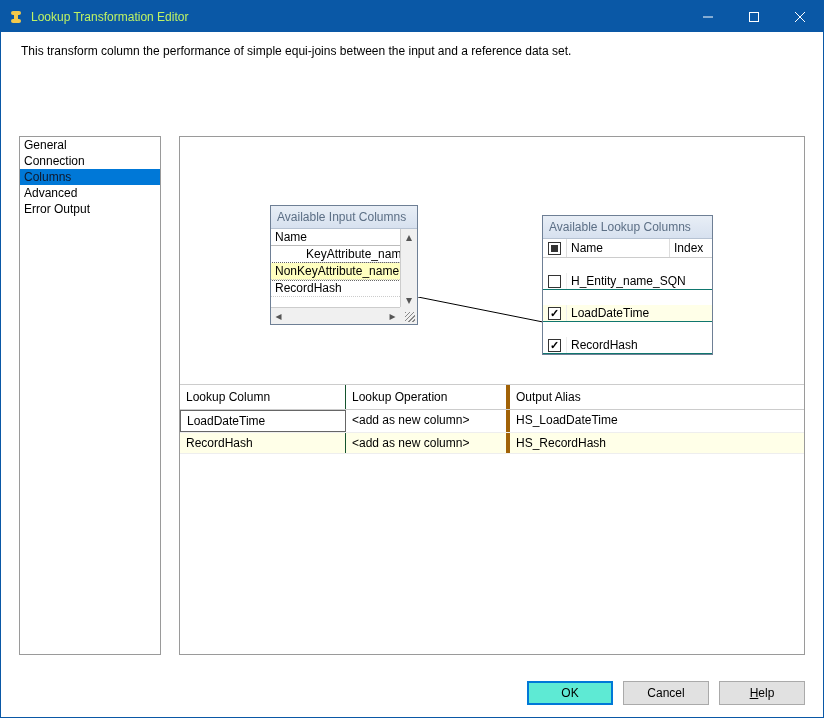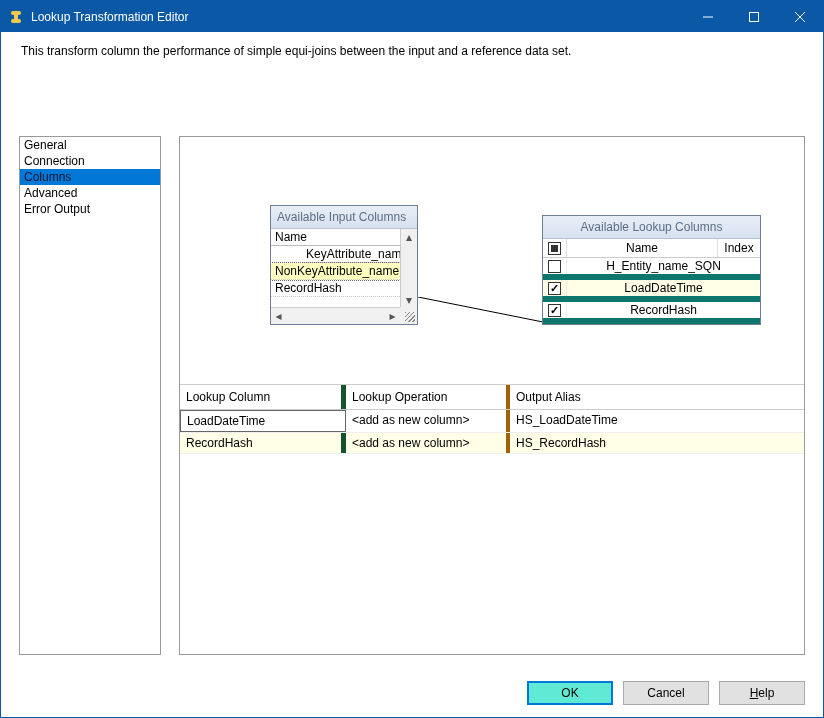--- a/index.html
+++ b/index.html
@@ -1,18 +1,18 @@
 <!DOCTYPE html>
 <html><head>
 <meta charset="utf-8">
 <style>
   * { box-sizing: border-box; margin: 0; padding: 0; font-family: "Segoe UI", Tahoma, sans-serif; font-size: 12px; }
   html, body { width: 824px; height: 718px; background: #fff; }
   .window { width: 824px; height: 718px; border: 1px solid #0a58a6; display: flex; flex-direction: column; }
-  .titlebar { height: 31px; background: #0a58a6; display: flex; align-items: center; color: #ffffff; }
+  .titlebar { height: 31px; background: #0a58a6; display: flex; align-items: center; color: #bef264; }
   .titlebar-icon { width: 18px; height: 18px; margin: 0 6px; display:flex; align-items:center; justify-content:center;}
   .titlebar-text { flex: 1; font-size: 12px; }
   .titlebar-btns { display: flex; height: 100%; }
   .tbtn { width: 46px; height: 31px; display:flex; align-items:center; justify-content:center; color:#fff; }
   .tbtn svg { stroke:#fff; }
   .desc { padding: 12px 20px 0 20px; height: 52px; color: #000; }
   .body { flex:1; display:flex; padding: 0 18px 14px 18px; gap: 18px; margin-top: 52px;}
   .sidebar { width: 142px; border: 1px solid #9a9a9a; padding: 0 0; }
   .side-item { padding: 1px 4px; cursor:pointer; }
   .side-item.selected { background: #0078d7; color:#0f172a; }
@@ -23,40 +23,40 @@
   .input-panel { left:90px; top:68px; width:148px; }
   .input-list { height: 95px; overflow:hidden; position:relative; }
   .input-list-row { padding:1px 4px; border-bottom:1px dotted #ccc; white-space:nowrap; overflow:hidden; }
   .input-list-row.selected { background:#ffffc0; outline:1px dotted #666; }
   .scroll-v { position:absolute; right:0; top:0; width:17px; height:calc(100% - 17px); background:#f0f0f0; border-left:1px solid #ccc; display:flex; flex-direction:column; justify-content:space-between; align-items:center;}
   .scroll-h { position:absolute; left:0; bottom:0; right:0; height:17px; background:#f0f0f0; border-top:1px solid #ccc; display:flex; justify-content:space-between; align-items:center;}
   .sbtn { width:15px; height:15px; display:flex; align-items:center; justify-content:center; color:#555;}
   .resize-grip { position:absolute; right:0; bottom:0; width:17px; height:17px; background:#f0f0f0;}
   .resize-grip::after { content:''; position:absolute; right:2px; bottom:2px; width:10px; height:10px; 
     background-image: repeating-linear-gradient(135deg, #888 0, #888 1px, transparent 1px, transparent 3px);}
-  .lookup-panel { left:362px; top:78px; width:219px;text-align:center; }
+  .lookup-panel { left:362px; top:78px; width:171px; }
   .lookup-head { display:flex; border-bottom:1px solid #ccc; background:#fff; }
   .lk-hc1 { width:24px; border-right:1px solid #ddd; display:flex; align-items:center; justify-content:center; padding:2px 0;}
   .lk-hc2 { flex:1; padding:2px 4px; border-right:1px solid #ddd;}
   .lk-hc3 { width:42px; padding:2px 4px; }
-  .lookup-row { display:flex; border-bottom:6px solid #0f766e; }
+  .lookup-row { display:flex; border-bottom:1px solid #0f766e;margin-top:15px; }
   .lookup-row.sel { background:#ffffe8; }
   .lk-c1 { width:24px; border-right:1px solid #eee; display:flex; align-items:center; justify-content:center;}
   .lk-c2 { flex:1; padding:1px 4px; white-space:nowrap; overflow:hidden;}
   .chk { width:13px; height:13px; border:1px solid #333; display:inline-flex; align-items:center; justify-content:center; background:#fff; font-size:10px; line-height:1;}
   .chk.header { background:#fff; }
   .chk.header::after { content:''; width:7px; height:7px; background:#333; }
   .chk.checked::after { content:'✓'; font-size:11px; font-weight:bold;}
   .connector-line { position:absolute; pointer-events:none; }
   .grid { border-top:1px solid #ccc; }
   .grid-head, .grid-row { display:flex; }
   .grid-head { background:#fff; border-bottom:1px solid #ccc; }
   .grid-row { border-bottom:1px solid #eee; }
   .grid-row.alt { background:#ffffe8; }
-  .g-c1 { width:166px; padding:3px 6px; border-right:5px solid #14532d;}
+  .g-c1 { width:166px; padding:3px 6px; border-right:1px solid #14532d;}
   .g-c2 { width:164px; padding:3px 6px; border-right:4px solid #a16207;}
   .g-c3 { flex:1; padding:3px 6px;}
   .grid-head .g-c1, .grid-head .g-c2, .grid-head .g-c3 { padding:5px 6px; }
   .footer { height:48px; display:flex; align-items:center; justify-content:flex-end; gap:10px; padding:0 18px;}
   .btn { width:86px; height:24px; border:1px solid #aaa; background:#e1e1e1; cursor:pointer; display:flex; align-items:center; justify-content:center;}
   .btn.primary { border:2px solid #0078d7; background:#5eead4;}
   .btn .accel { text-decoration: underline; }
 </style>
 </head>
 <body>

